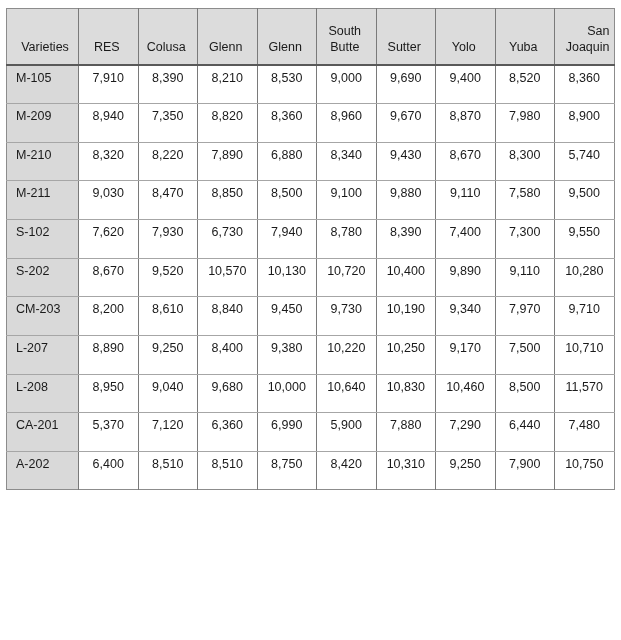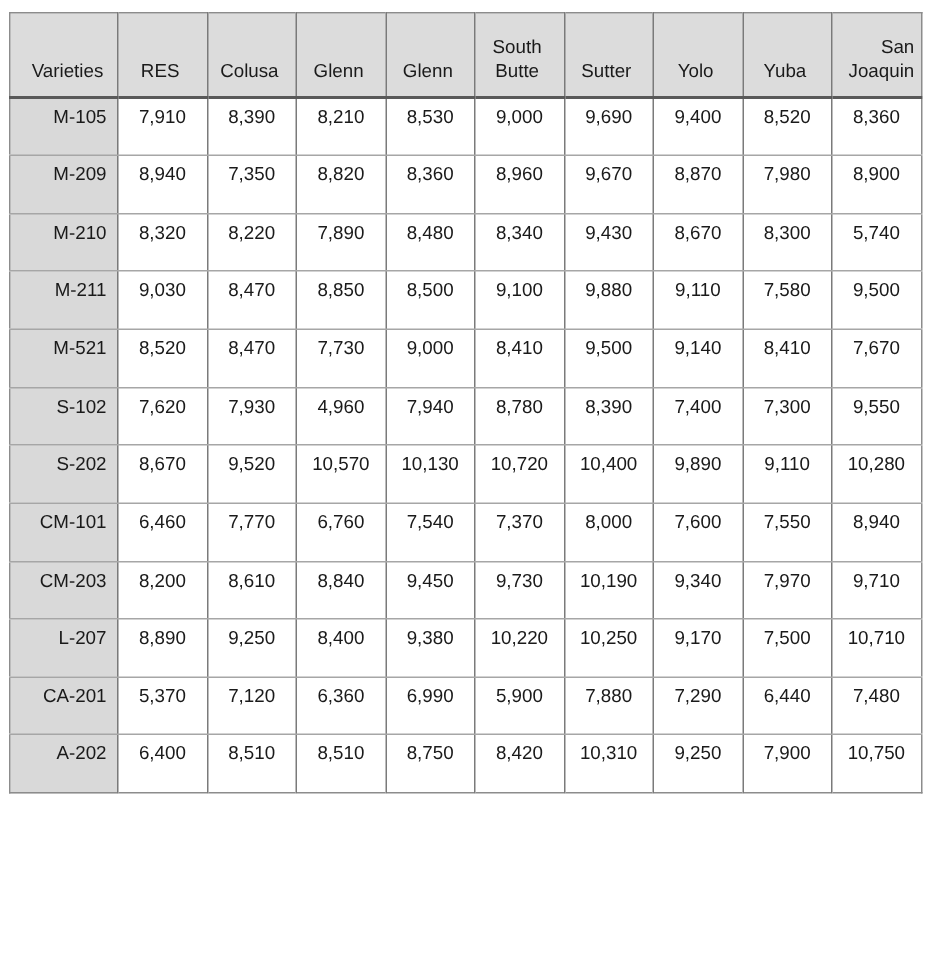--- a/index.html
+++ b/index.html
@@ -56,21 +56,21 @@
     margin-left: 15px;
   }
   table.varieties thead th.h-variety {
     text-align: center;
     padding-left: 9px;
   }
 
   
   table.varieties tbody td.variety-cell {
     background: #d9d9d9;
-    text-align: right;
+    text-align: left;
     padding-left: 9px;
   }
   table.varieties tbody td.data-cell {
     background: #ffffff;
     text-align: center;
   }
   table.varieties tbody tr td { height: 35px; }
 </style>
 </head>
 <body>
@@ -126,88 +126,64 @@
           <td class="data-cell">9,670</td>
           <td class="data-cell">8,870</td>
           <td class="data-cell">7,980</td>
           <td class="data-cell">8,900</td>
         </tr>
         <tr>
           <td class="variety-cell">M-210</td>
           <td class="data-cell">8,320</td>
           <td class="data-cell">8,220</td>
           <td class="data-cell">7,890</td>
-          <td class="data-cell">8,480</td>
+          <td class="data-cell">6,880</td>
           <td class="data-cell">8,340</td>
           <td class="data-cell">9,430</td>
           <td class="data-cell">8,670</td>
           <td class="data-cell">8,300</td>
           <td class="data-cell">5,740</td>
         </tr>
         <tr>
           <td class="variety-cell">M-211</td>
           <td class="data-cell">9,030</td>
           <td class="data-cell">8,470</td>
           <td class="data-cell">8,850</td>
           <td class="data-cell">8,500</td>
           <td class="data-cell">9,100</td>
           <td class="data-cell">9,880</td>
           <td class="data-cell">9,110</td>
           <td class="data-cell">7,580</td>
           <td class="data-cell">9,500</td>
         </tr>
         <tr>
-          <td class="variety-cell">M-521</td>
-          <td class="data-cell">8,520</td>
-          <td class="data-cell">8,470</td>
-          <td class="data-cell">7,730</td>
-          <td class="data-cell">9,000</td>
-          <td class="data-cell">8,410</td>
-          <td class="data-cell">9,500</td>
-          <td class="data-cell">9,140</td>
-          <td class="data-cell">8,410</td>
-          <td class="data-cell">7,670</td>
-        </tr>
-        <tr>
           <td class="variety-cell">S-102</td>
           <td class="data-cell">7,620</td>
           <td class="data-cell">7,930</td>
-          <td class="data-cell">4,960</td>
+          <td class="data-cell">6,730</td>
           <td class="data-cell">7,940</td>
           <td class="data-cell">8,780</td>
           <td class="data-cell">8,390</td>
           <td class="data-cell">7,400</td>
           <td class="data-cell">7,300</td>
           <td class="data-cell">9,550</td>
         </tr>
         <tr>
           <td class="variety-cell">S-202</td>
           <td class="data-cell">8,670</td>
           <td class="data-cell">9,520</td>
           <td class="data-cell">10,570</td>
           <td class="data-cell">10,130</td>
           <td class="data-cell">10,720</td>
           <td class="data-cell">10,400</td>
           <td class="data-cell">9,890</td>
           <td class="data-cell">9,110</td>
           <td class="data-cell">10,280</td>
         </tr>
         <tr>
-          <td class="variety-cell">CM-101</td>
-          <td class="data-cell">6,460</td>
-          <td class="data-cell">7,770</td>
-          <td class="data-cell">6,760</td>
-          <td class="data-cell">7,540</td>
-          <td class="data-cell">7,370</td>
-          <td class="data-cell">8,000</td>
-          <td class="data-cell">7,600</td>
-          <td class="data-cell">7,550</td>
-          <td class="data-cell">8,940</td>
-        </tr>
-        <tr>
           <td class="variety-cell">CM-203</td>
           <td class="data-cell">8,200</td>
           <td class="data-cell">8,610</td>
           <td class="data-cell">8,840</td>
           <td class="data-cell">9,450</td>
           <td class="data-cell">9,730</td>
           <td class="data-cell">10,190</td>
           <td class="data-cell">9,340</td>
           <td class="data-cell">7,970</td>
           <td class="data-cell">9,710</td>
@@ -218,20 +194,32 @@
           <td class="data-cell">9,250</td>
           <td class="data-cell">8,400</td>
           <td class="data-cell">9,380</td>
           <td class="data-cell">10,220</td>
           <td class="data-cell">10,250</td>
           <td class="data-cell">9,170</td>
           <td class="data-cell">7,500</td>
           <td class="data-cell">10,710</td>
         </tr>
         <tr>
+          <td class="variety-cell">L-208</td>
+          <td class="data-cell">8,950</td>
+          <td class="data-cell">9,040</td>
+          <td class="data-cell">9,680</td>
+          <td class="data-cell">10,000</td>
+          <td class="data-cell">10,640</td>
+          <td class="data-cell">10,830</td>
+          <td class="data-cell">10,460</td>
+          <td class="data-cell">8,500</td>
+          <td class="data-cell">11,570</td>
+        </tr>
+        <tr>
           <td class="variety-cell">CA-201</td>
           <td class="data-cell">5,370</td>
           <td class="data-cell">7,120</td>
           <td class="data-cell">6,360</td>
           <td class="data-cell">6,990</td>
           <td class="data-cell">5,900</td>
           <td class="data-cell">7,880</td>
           <td class="data-cell">7,290</td>
           <td class="data-cell">6,440</td>
           <td class="data-cell">7,480</td>

